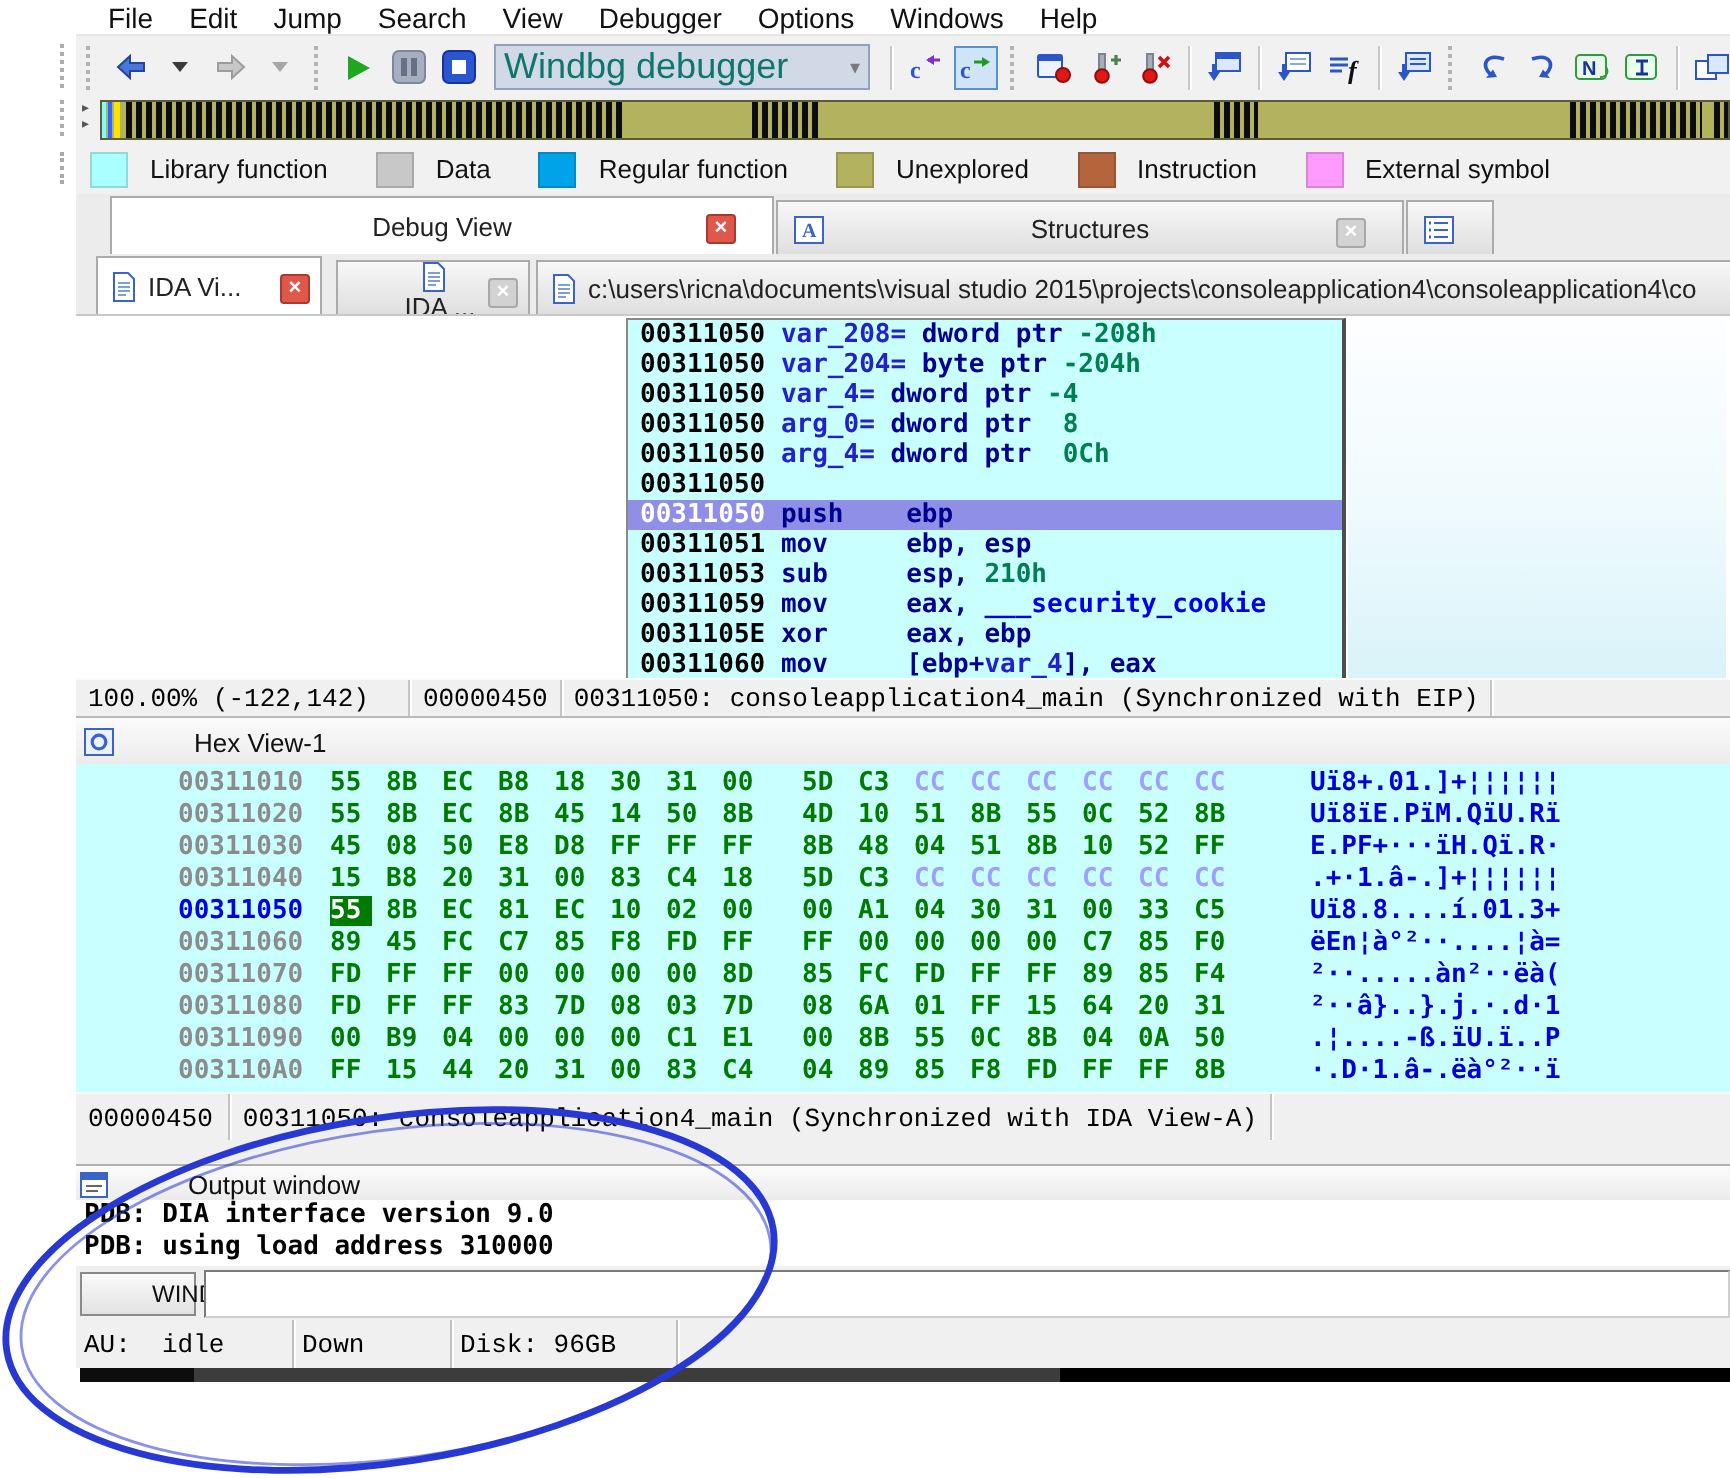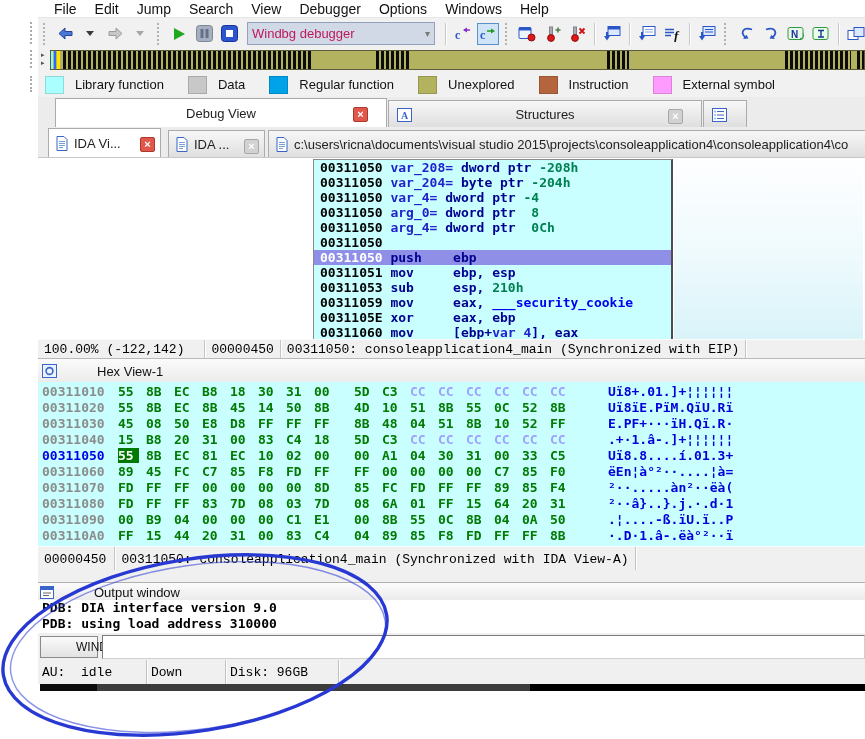--- a/index.html
+++ b/index.html
@@ -19,21 +19,21 @@
   .toolbar{top:17px;height:31px;background:#f1f1f1;border-top:1px solid #e6e6e6;
            border-bottom:1px solid #dcdcdc;display:flex;align-items:center;gap:3px;padding-left:2px;overflow:hidden;}
   .tbtn{width:22px;height:22px;display:flex;align-items:center;justify-content:center;flex:0 0 auto;}
   .tbtn.sel{background:#cfe4f7;border:1px solid #5a8fd0;width:20px;height:20px;}
   .tbtn.dis{opacity:.85;}
   .tsep{flex:0 0 auto;height:22px;margin:0 3px;}
   .tsep.grip{width:3px;border-left:2px dotted #b2b2b2;}
   .tsep.line{width:1px;background:#c8c8c8;box-shadow:1px 0 0 #fff;}
   .combo{width:178px;height:21px;background:#d2d9e6;border:1px solid #93a1ba;display:flex;
          align-items:center;padding:0 4px;flex:0 0 auto;margin:0 4px;}
-  .combo-label{flex:1;color:#be185d;font-size:13px;white-space:nowrap;overflow:hidden;}
+  .combo-label{flex:1;color:#0f766e;font-size:18px;white-space:nowrap;overflow:hidden;}
   .combo-caret{color:#7a7a7a;font-size:10px;}
 
   
   .navrow{top:48px;height:24px;background:#f1f1f1;}
   .navarrows{position:absolute;left:3px;top:3px;display:flex;flex-direction:column;line-height:8px;
              font-size:7px;color:#555;}
   .navband{position:absolute;left:12px;right:0;top:2px;height:18px;background:#b2b25f;
            border:1px solid #5c5c3a;overflow:hidden;}
   .nbar{position:absolute;top:0;height:18px;
         background:repeating-linear-gradient(90deg,#0c0c0c 0,#0c0c0c 3px,#b2b25f 3px,#b2b25f 5px);}
@@ -93,21 +93,21 @@
   .paneltitle{background:linear-gradient(180deg,#fbfbfb,#ebebeb);display:flex;align-items:center;
               border-bottom:1px solid #c6c6c6;color:#111;gap:34px;}
   #hextitle{top:358px;height:24px;border-top:1px solid #b8b8b8;padding-left:4px;}
   #outtitle{top:582px;height:18px;border-top:1px solid #b0b0b0;padding-left:2px;}
   .picon{display:inline-flex;margin-right:6px;}
   .ptlabel{font-size:13px;}
 
   
   .hexbody{top:382px;height:164px;background:#c9ffff;padding-top:2px;overflow:hidden;}
   .hexrow{height:16px;line-height:16px;font:bold 13px "DejaVu Sans Mono",monospace;
-          white-space:pre;padding-left:4px;}
+          white-space:pre;padding-left:16px;margin-left:35px;}
   .haddr{display:inline-block;width:60px;margin-right:16px;color:#8c8c8c;}
   .haddr.sel{color:#0000e8;}
   .hb{display:inline-block;width:21px;margin-right:7px;color:#007a00;}
   .hb.cc{color:#9f9fff;}
   .hb.g8{margin-right:19px;}
   .hb.selb{background:#007a00;color:#fff;}
   .hascii{margin-left:30px;color:#0000d8;}
 
   
   .splitband{top:570px;height:12px;background:#f0f0f0;}
@@ -379,21 +379,21 @@
       <div class="tab active" style="left: 10px; width: 104px;">
         <span class="tabicon">
           <svg width="12" height="15">
             <path d="M1 0.5 H8 L11 3.5 V14.5 H1 Z" fill="#fff" stroke="#3a64c8"></path>
             <path d="M3 5.5 h6 M3 7.5 h6 M3 9.5 h6 M3 11.5 h4" stroke="#7aa0d8"></path>
           </svg>
         </span>
         <span class="tablabel">IDA Vi...</span>
         <span class="tclose cred">×</span>
       </div>
-      <div class="tab" style="left: 130px; width: 88px;">
+      <div class="tab" style="left: 130px; width: 88px; flex-direction: column;">
         <span class="tabicon">
           <svg width="12" height="15">
             <path d="M1 0.5 H8 L11 3.5 V14.5 H1 Z" fill="#fff" stroke="#3a64c8"></path>
             <path d="M3 5.5 h6 M3 7.5 h6 M3 9.5 h6 M3 11.5 h4" stroke="#7aa0d8"></path>
           </svg>
         </span>
         <span class="tablabel">IDA ...</span>
         <span class="tclose cgray">×</span>
       </div>
       <div class="tab lefty" style="left: 230px; width: 640px;">

